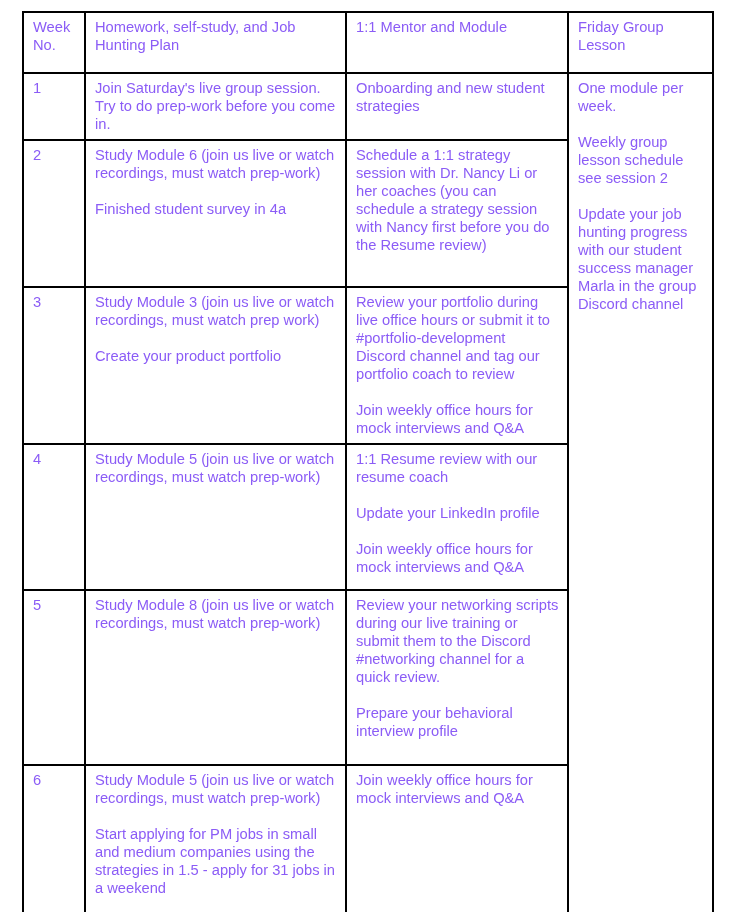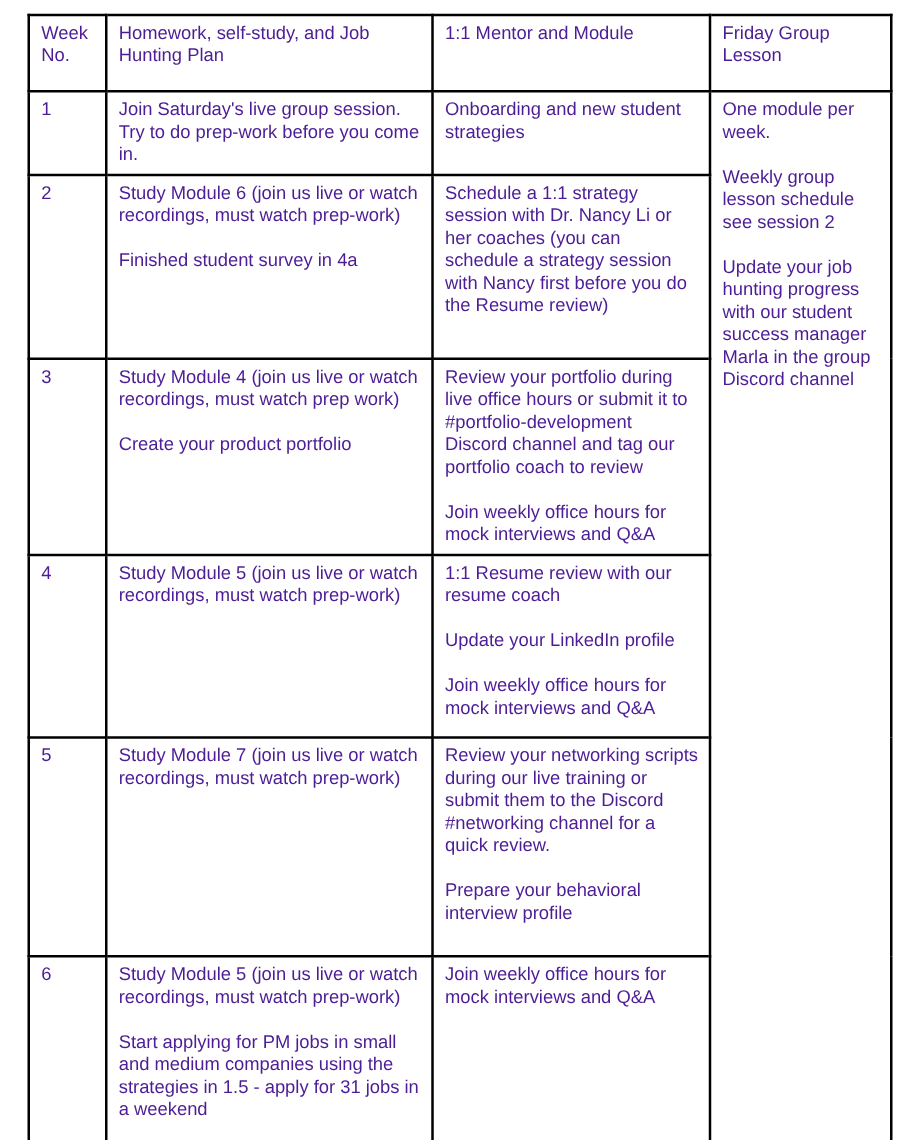--- a/index.html
+++ b/index.html
@@ -7,21 +7,21 @@
     padding: 0;
     background: #ffffff;
   }
   .page {
     position: relative;
     width: 732px;
     height: 912px;
     overflow: hidden;
     background: #ffffff;
     font-family: "Liberation Sans", "DejaVu Sans", sans-serif;
-    color: #4c1d95;
+    color: #8b5cf6;
   }
   table.schedule {
     position: absolute;
     left: 22px;
     top: 11px;
     border-collapse: collapse;
     table-layout: fixed;
     width: 690px;
     font-size: 14.7px;
     line-height: 18px;
@@ -77,39 +77,39 @@
       </tr>
       <tr class="r2">
         <td>2</td>
         <td>Study Module 6 (join us live or watch recordings, must watch prep-work)
 
 Finished student survey in 4a</td>
         <td>Schedule a 1:1 strategy session with Dr. Nancy Li or her coaches (you can schedule a strategy session with Nancy first before you do the Resume review)</td>
       </tr>
       <tr class="r3">
         <td>3</td>
-        <td>Study Module 4 (join us live or watch recordings, must watch prep work)
+        <td>Study Module 3 (join us live or watch recordings, must watch prep work)
 
 Create your product portfolio</td>
         <td>Review your portfolio during live office hours or submit it to #portfolio-development Discord channel and tag our portfolio coach to review
 
 Join weekly office hours for mock interviews and Q&amp;A</td>
       </tr>
       <tr class="r4">
         <td>4</td>
         <td>Study Module 5 (join us live or watch recordings, must watch prep-work)</td>
         <td>1:1 Resume review with our resume coach
 
 Update your LinkedIn profile
 
 Join weekly office hours for mock interviews and Q&amp;A</td>
       </tr>
       <tr class="r5">
         <td>5</td>
-        <td>Study Module 7 (join us live or watch recordings, must watch prep-work)</td>
+        <td>Study Module 8 (join us live or watch recordings, must watch prep-work)</td>
         <td>Review your networking scripts during our live training or submit them to the Discord #networking channel for a quick review.
 
 Prepare your behavioral interview profile</td>
       </tr>
       <tr class="r6">
         <td>6</td>
         <td>Study Module 5 (join us live or watch recordings, must watch prep-work)
 
 Start applying for PM jobs in small and medium companies using the strategies in 1.5 - apply for 31 jobs in a weekend
 

